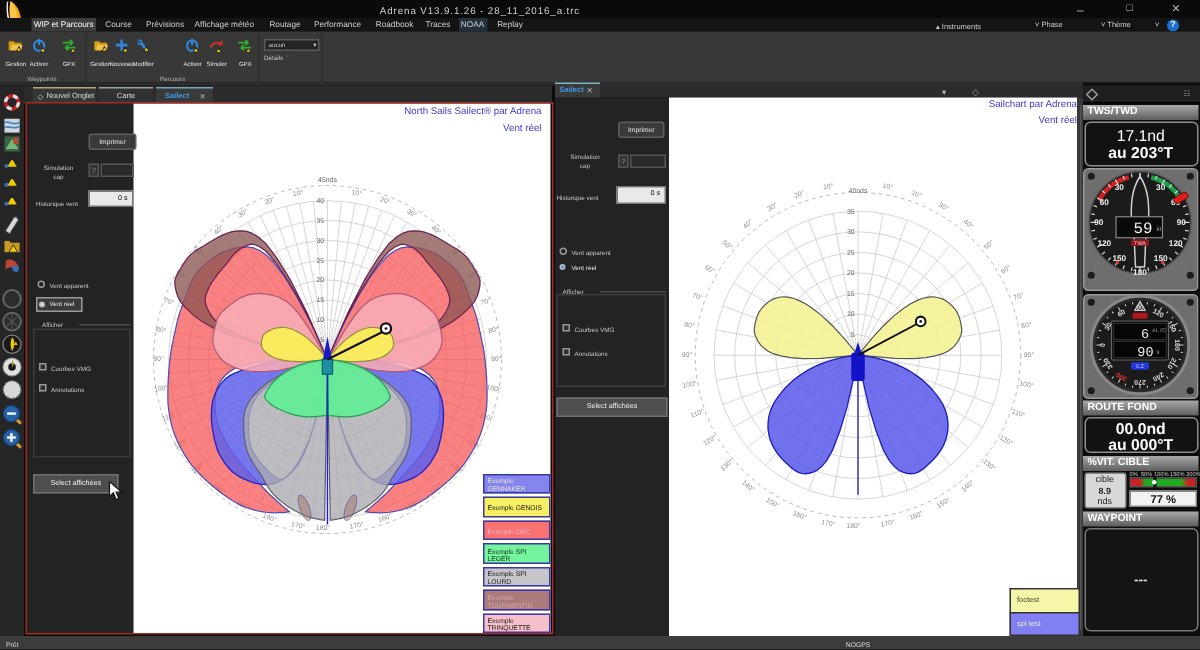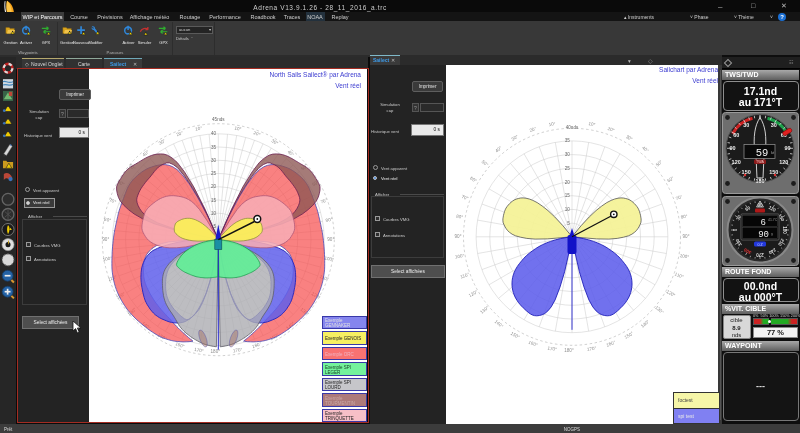--- a/index.html
+++ b/index.html
@@ -472,22 +472,22 @@
 <div class="abs" style="left:673px;top:392px;width:47px;height:16px;background:#f6f6a8;border:1px solid #333;border-bottom:none;color:#444;font-size:5px;line-height:15px;padding-left:4px">foctest</div>
 <div class="abs" style="left:673px;top:408px;width:47px;height:16px;background:#8080f2;border:1px solid #333;color:#e8e8e8;font-size:5px;line-height:15px;padding-left:4px">spi test</div>
 <div class="abs" style="left:722px;top:55px;width:78px;height:369px;background:#0e0e0e"></div>
 <div class="abs" style="left:722px;top:57px;width:78px;height:12px;background:#1f1f1f;border-bottom:1px solid #000"></div>
 <svg class="abs" style="left:723px;top:58px" width="10" height="10" viewBox="0 0 10 10">
 <rect x="2.5" y="2.5" width="5" height="5" fill="none" stroke="#999" stroke-width="1" transform="rotate(45 5 5)"></rect>
   </svg>
 <div class="tx" style="left:789px;top:59px;font-size:5px;color:#888;font-weight:normal;">☷</div>
 <div class="abs" style="left:722px;top:69.5px;width:77px;height:10px;background:linear-gradient(#a8a8a8,#5e5e5e);color:#fff;font-size:7px;font-weight:bold;line-height:10px;padding-left:3px">TWS/TWD</div>
 <div class="abs" style="left:722.5px;top:80.5px;width:76px;height:30px;background:#121212;border:1.5px solid #8e8e8e;border-radius:4px;color:#fff;text-align:center">
-    <div style="font-size:10.5px;line-height:11px;font-weight:bold;margin-top:4px">17.1nd</div>
-    <div style="font-size:10.5px;line-height:11px;font-weight:bold">au 171°T</div>
+    <div style="font-size:10.5px;line-height:11px;font-weight:normal;margin-top:4px">17.1nd</div>
+    <div style="font-size:10.5px;line-height:11px;font-weight:bold">au 203°T</div>
   </div>
 <svg class="abs" style="left:722px;top:112px" width="77" height="82" viewBox="0 0 77 82">
     <rect x="0.5" y="0.5" width="76" height="81" rx="3" fill="#6e6e6e" stroke="#9a9a9a"></rect>
     <circle cx="5.5" cy="5.5" r="2.4" fill="#1d1d1d"></circle>
     <circle cx="71.5" cy="5.5" r="2.4" fill="#1d1d1d"></circle>
     <circle cx="5.5" cy="71.5" r="2.4" fill="#1d1d1d"></circle>
     <circle cx="71.5" cy="71.5" r="2.4" fill="#1d1d1d"></circle>
     <circle cx="38" cy="36.3" r="34" fill="#1b1b1b" stroke="#555" stroke-width="1"></circle>
     <path d="M10.6,21.7 A31,31 0 0 1 30.5,6.2" stroke="#cc2222" stroke-width="3" fill="none"></path>
     <path d="M45.5,6.2 A31,31 0 0 1 65.4,21.7" stroke="#1e9e4a" stroke-width="3" fill="none"></path>

